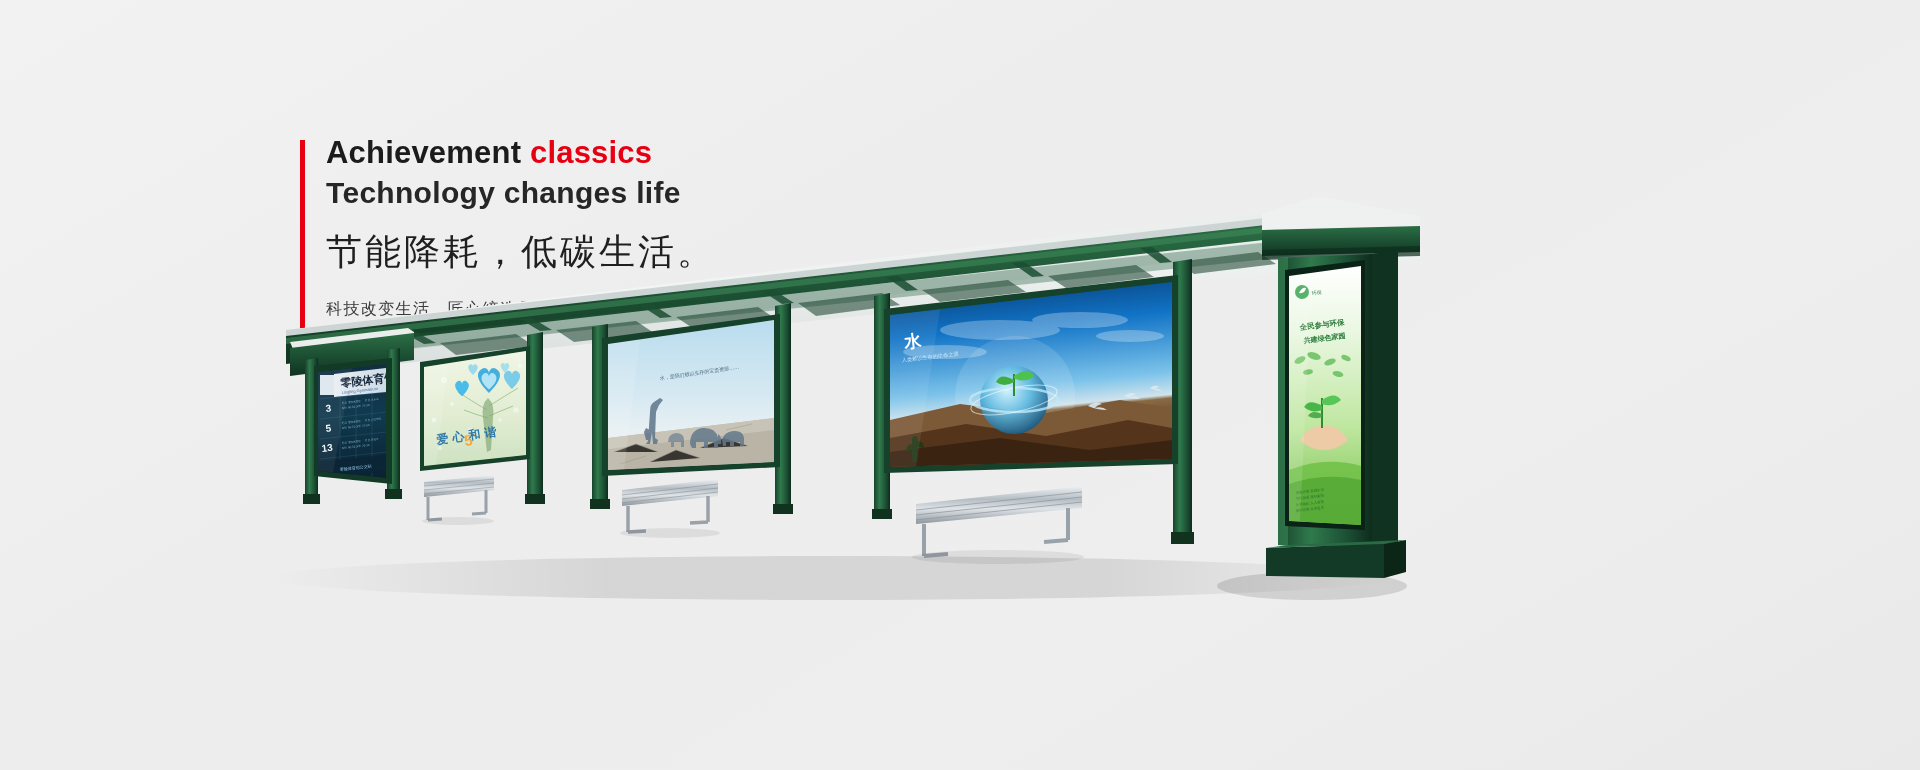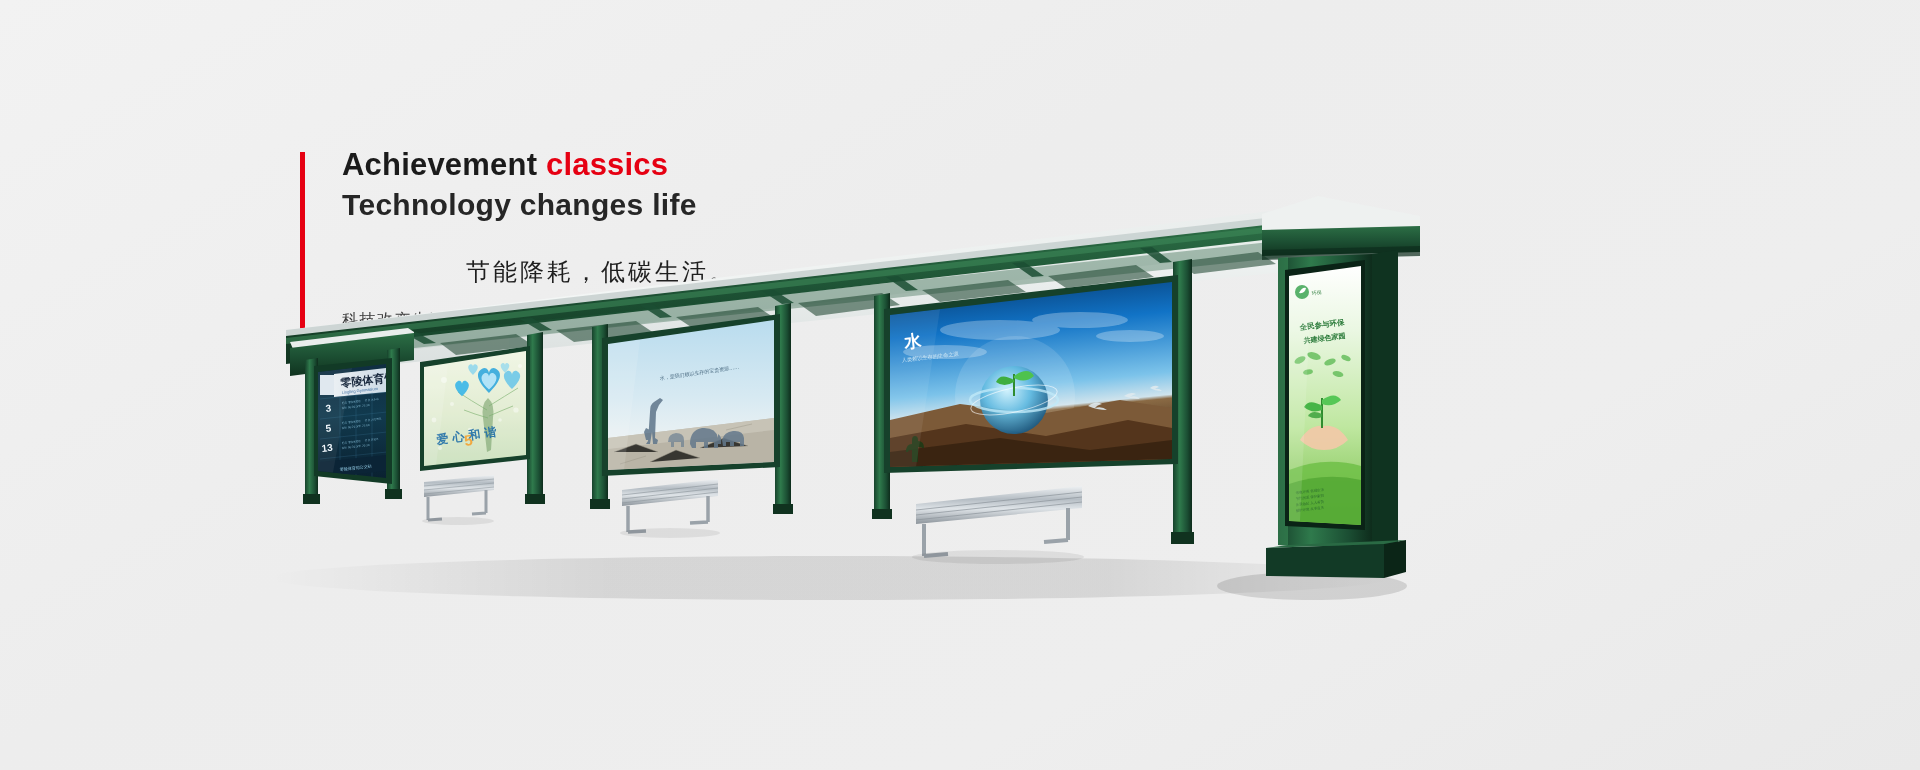--- a/index.html
+++ b/index.html
@@ -11,43 +11,42 @@
   }
   #stage {
     position: relative;
     width: 1920px; height: 770px;
     background: linear-gradient(150deg, #f2f2f2 0%, #ededed 40%, #eeeeee 70%, #e9e9e9 100%);
   }
 
   
   #headline {
     position: absolute;
-    left: 300px; top: 148px;
+    left: 300px; top: 136px;
     width: 560px;
-    padding-left: 16px;
   }
   #headline .redbar {
     position: absolute;
     left: 0; top: 4px;
     width: 5px; height: 188px;
     background: #e60012;
   }
   #headline .lines { margin-left: 26px; }
   .h-l1 {
     font-size: 31px; font-weight: bold; letter-spacing: .2px;
     color: #1b1b1b; line-height: 1.1; white-space: nowrap;
   }
   .h-l1 .accent { color: #e60012; }
   .h-l2 {
     font-size: 30px; font-weight: 700; color: #262626;
     line-height: 1.25; margin-top: 4px; letter-spacing: .3px; white-space: nowrap;
   }
   .h-l3 {
-    font-size: 24px; color: #1f1f1f; margin-top: 32px;
-    letter-spacing: 3px; white-space: nowrap; text-align: center;
+    font-size: 36px; color: #1f1f1f; margin-top: 16px;
+    letter-spacing: 3px; white-space: nowrap;
   }
   .h-l4 {
     font-size: 16px; color: #3a3a3a; margin-top: 22px;
     letter-spacing: 1.4px; white-space: nowrap;
   }
 
   
   #shelter { position: absolute; left: 0; top: 0; width: 1920px; height: 770px; }
   #shelter svg { display: block; }
 

